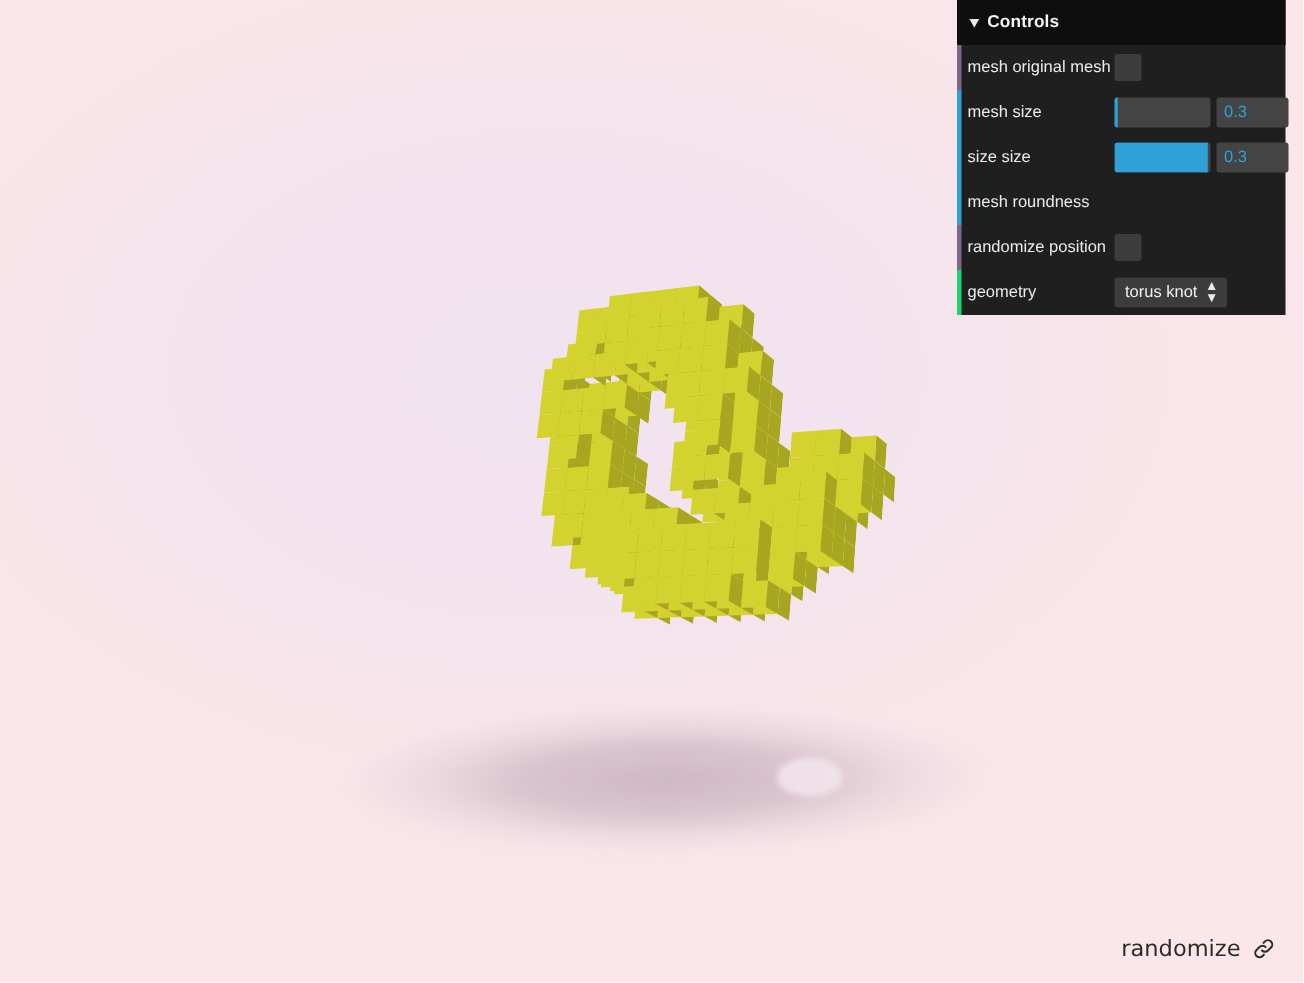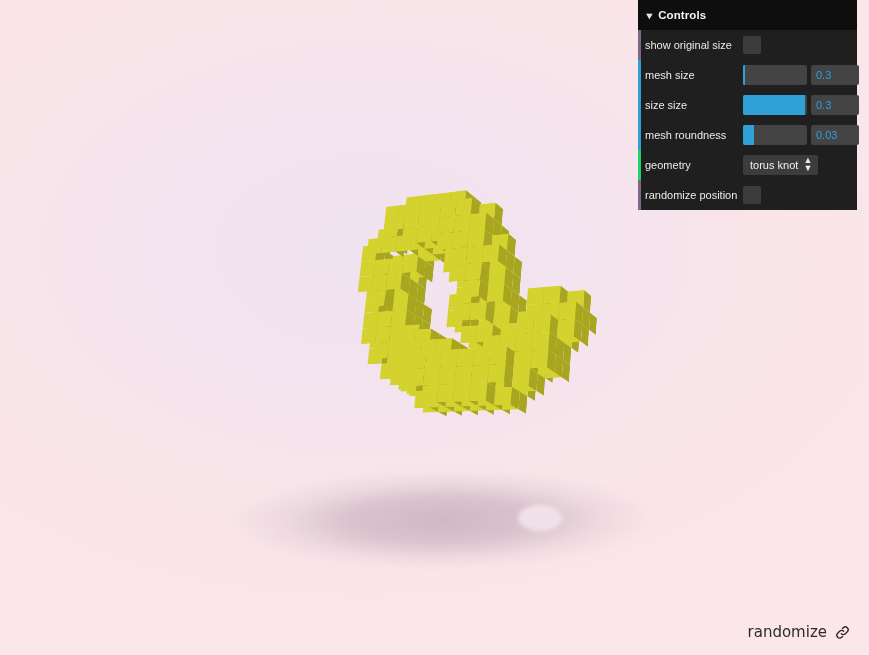--- a/index.html
+++ b/index.html
@@ -1600,21 +1600,21 @@
     </div>
   </div>
 
   <div id="gui">
     <div id="gui-header">
       <span class="chev">▾</span>
       <span>Controls</span>
     </div>
     <div class="gui-body" id="gui-body">
         <div class="row cb-row">
-          <div class="lbl">show original size</div>
+          <div class="lbl">mesh original mesh</div>
           <div class="ctrl">
             <div class="checkbox"></div>
           </div>
         </div>
         <div class="row sl-row">
           <div class="lbl">mesh size</div>
           <div class="ctrl">
             <div class="slider-wrap">
               <div class="slider">
                 <div class="fill" style="width: 3%;"></div>
@@ -1629,45 +1629,37 @@
             <div class="slider-wrap">
               <div class="slider">
                 <div class="fill" style="width: 97%;"></div>
               </div>
               <div class="numbox">0.3</div>
             </div>
           </div>
         </div>
         <div class="row sl-row">
           <div class="lbl">mesh roundness</div>
+        </div>
+        <div class="row cb-row">
+          <div class="lbl">randomize position</div>
           <div class="ctrl">
-            <div class="slider-wrap">
-              <div class="slider">
-                <div class="fill" style="width: 17%;"></div>
-              </div>
-              <div class="numbox">0.03</div>
-            </div>
+            <div class="checkbox"></div>
           </div>
         </div>
         <div class="row sel-row">
           <div class="lbl">geometry</div>
           <div class="ctrl">
             <div class="select">
               <span>torus knot</span>
               <span class="arrows">
                 <span>▲</span>
                 <span>▼</span>
               </span>
             </div>
-          </div>
-        </div>
-        <div class="row cb-row">
-          <div class="lbl">randomize position</div>
-          <div class="ctrl">
-            <div class="checkbox"></div>
           </div>
         </div>
       </div>
   </div>
 
   <div id="tutorial">
     <span>randomize</span>
     <span>
       <svg width="17" height="17" viewBox="0 0 24 24" fill="none" stroke="#2b2b2b" stroke-width="1.9" stroke-linecap="round">
         <path d="M10.3 13.7a4 4 0 0 0 5.7 0l2.8-2.8a4 4 0 0 0-5.7-5.7l-1.3 1.3"></path>

